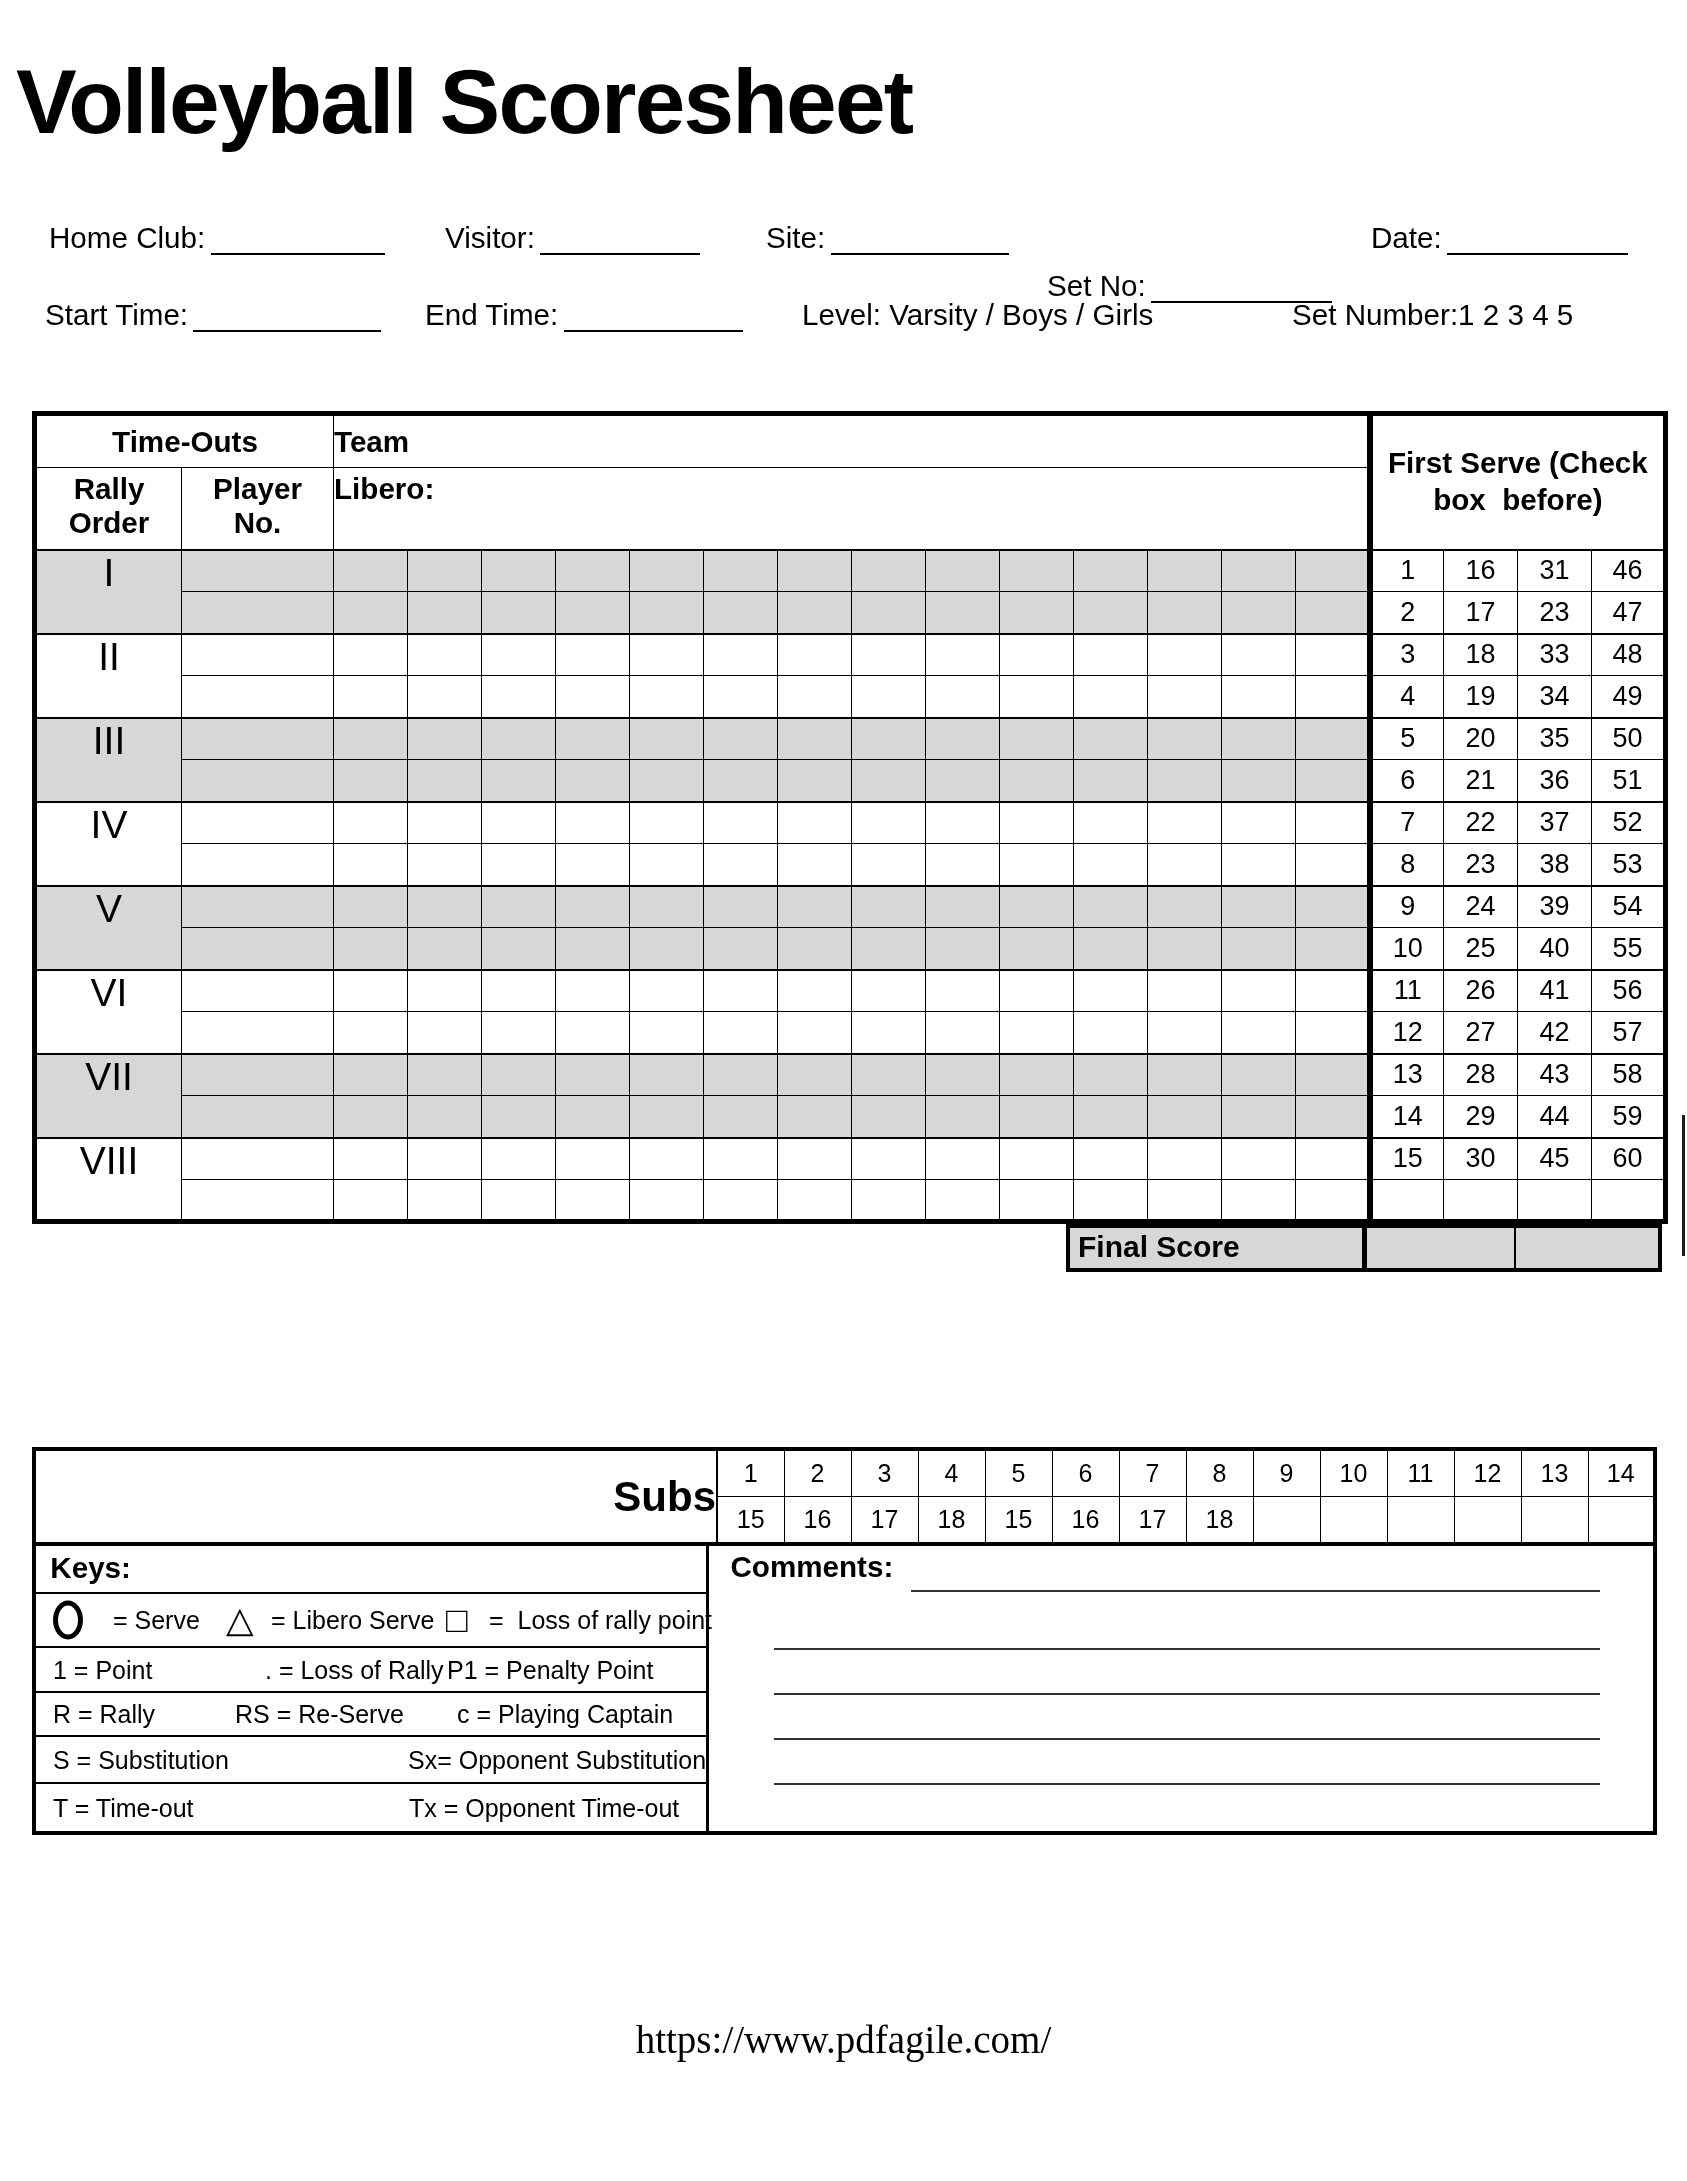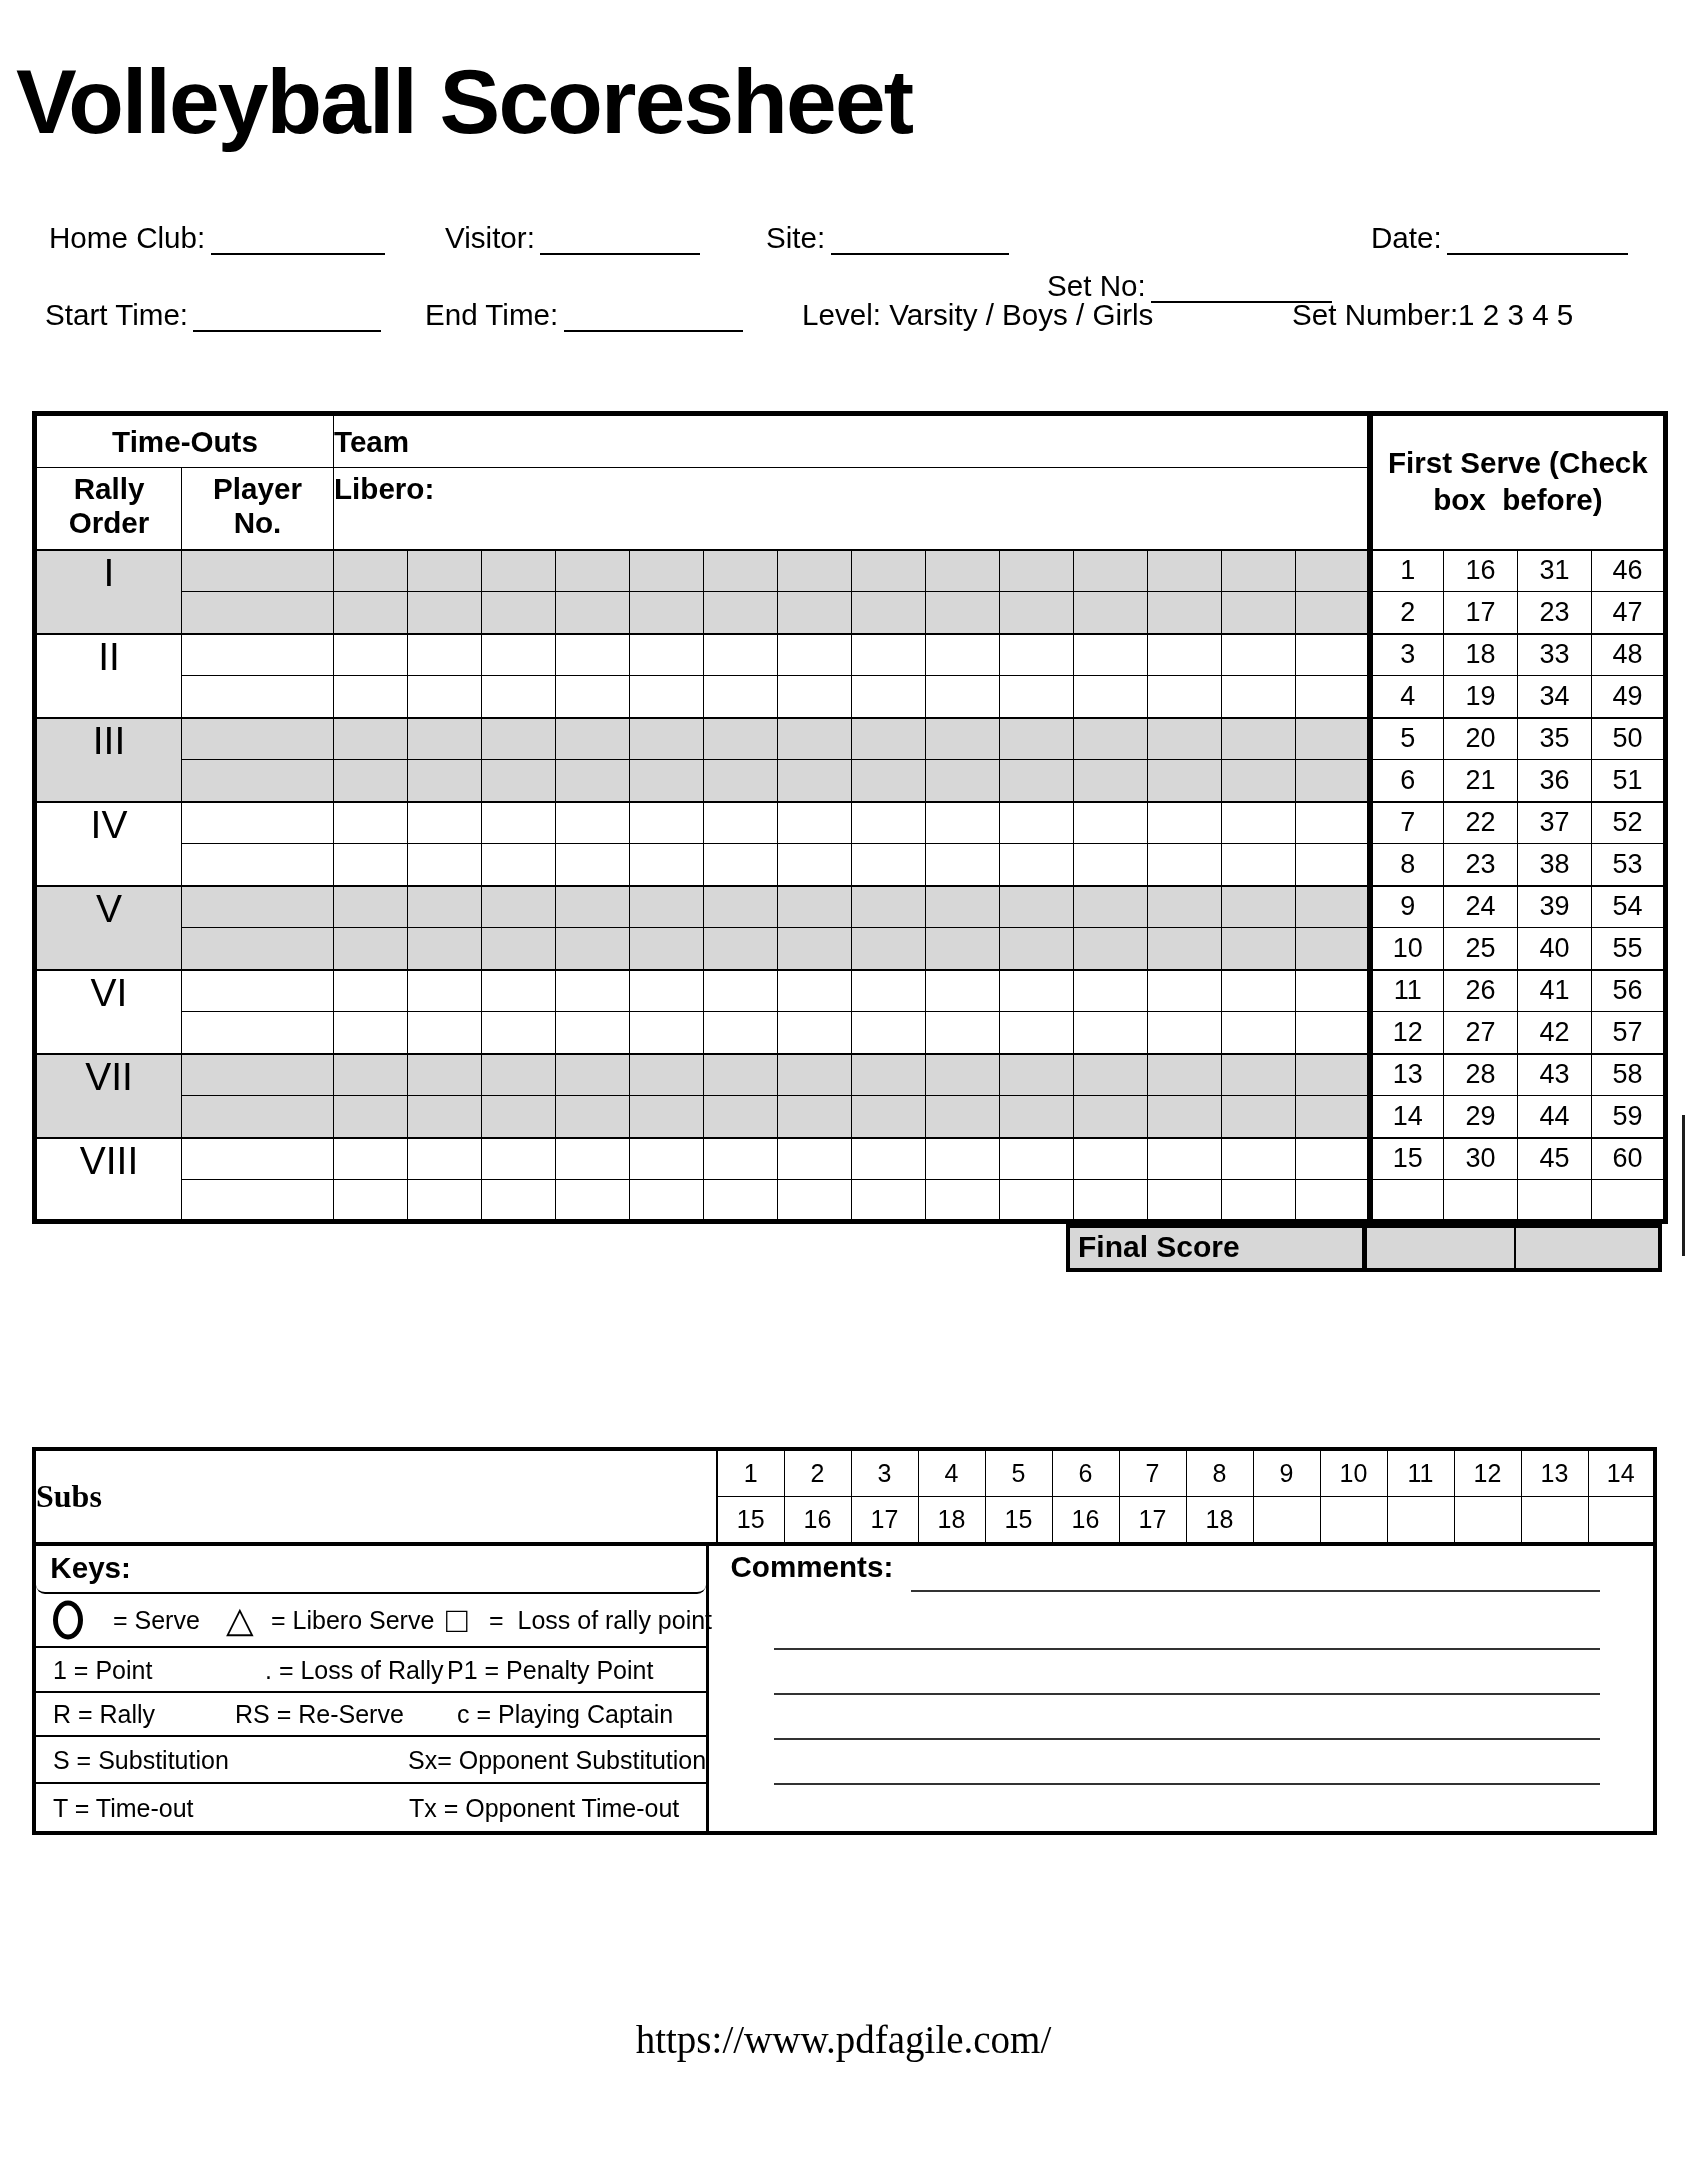--- a/index.html
+++ b/index.html
@@ -95,39 +95,38 @@
   .subs-wrap { position: absolute; left: 32px; top: 1447px; }
   table.subs {
     border-collapse: collapse;
     table-layout: fixed;
     width: 1625px;
     border: 4.5px solid #000;
   }
   table.subs td { border: 1.8px solid #000; padding: 0; }
   td.subs-label {
     width: 683px;
-    text-align: left;
-    font-size: 32px;
+    text-align: right;
+    font-size: 42px;
     font-weight: 700;
     border-right: 2.7px solid #000 !important;
-    font-family: Liberation Serif, serif;
   }
   td.sub-cell { width: 67px; text-align: center; font-size: 25px; }
 
   
   .keys-comments {
     position: absolute; left: 32px; top: 1543px;
     width: 1625px; height: 292px;
     border: 4.5px solid #000; border-top: none;
     display: flex;
   }
   .keys-pane { width: 673px; border-right: 3.6px solid #000; display: flex; flex-direction: column; }
   .key-row { position: relative; border-bottom: 2.7px solid #000; }
   .key-row:last-child { border-bottom: none; }
-  .kr-title { height: 51px; border-radius: 9px; }
+  .kr-title { height: 51px; }
   .kr-sym { height: 54px; }
   .kr-a { height: 45px; } .kr-b { height: 44px; } .kr-c { height: 47px; } .kr-d { flex: 1; }
   .key-row span { position: absolute; top: 50%; transform: translateY(-50%); font-size: 25px; white-space: pre; }
   .k-title { font-size: 29.6px !important; font-weight: 700; }
   .circle-glyph {
     display: inline-block;
     width: 30px; height: 39px;
     border: 5.4px solid #000;
     border-radius: 50%;
   }

